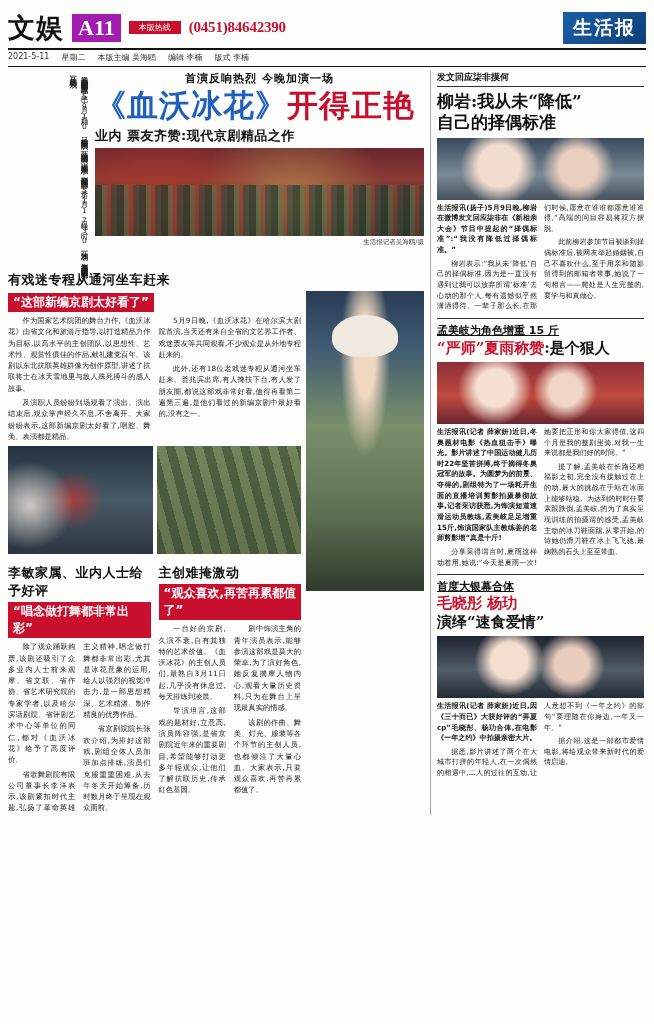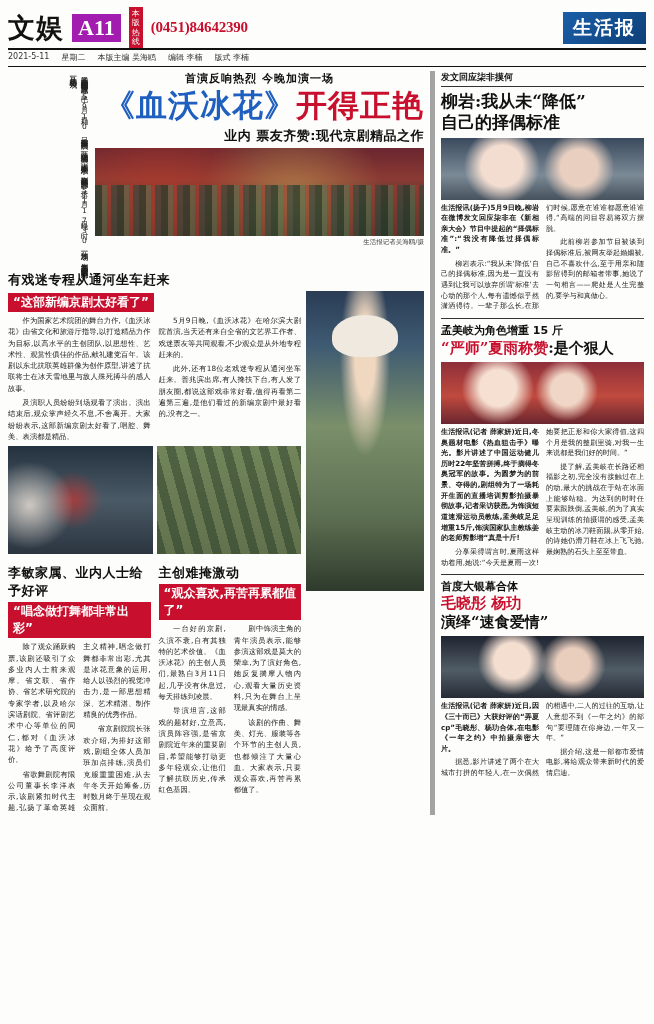--- a/index.html
+++ b/index.html
@@ -22,58 +22,58 @@
     font-family: "DejaVu Serif", "Liberation Serif", serif;
     font-size: 27px; font-weight: bold; letter-spacing: 1px;
     line-height: 1;
   }
   .mh-page {
     background: #a21caf; color: #fff; font-size: 22px; font-weight: bold;
     padding: 1px 6px; font-family: "Liberation Serif", serif;
   }
   .mh-hotline-badge {
     background: #c8102e; color: #fff; font-size: 8px; padding: 2px 3px;
-    line-height: 1.15; text-align: center; width: 14px;
+    line-height: 1.15; text-align: center; width: 52px;
   }
   .mh-hotline-num {
     color: #c8102e; font-size: 15px; font-weight: bold;
     font-family: "Liberation Serif", serif; letter-spacing: -0.2px; text-align: center;
   }
   .mh-right { margin-left: auto; display: flex; align-items: center; justify-content: center; }
   .mh-logo {
     background: linear-gradient(135deg,#1a5fa8,#0d3f78);
     color: #fff; font-size: 19px; font-weight: bold; padding: 3px 10px;
     font-family: "DejaVu Serif", serif; letter-spacing: 2px;
   }
   .mh-sub {
     display: flex; gap: 12px; font-size: 8px; color: #333;
     padding: 2px 0 3px 0; border-bottom: 1px solid #111;
   }
 
   
   .content { display: flex; gap: 6px; margin-top: 4px; }
   .col-left { width: 416px; }
-  .col-right { width: 214px; border-left: 5px solid #a3a3a3; padding-left: 6px; }
+  .col-right { width: 214px; border-left: 1px solid #a3a3a3; padding-left: 6px; }
 
   
   .top-block { display: flex; gap: 5px; }
   .lead-col { width: 82px; font-size: 7.5px; line-height: 1.5; color: #222;
               writing-mode: vertical-rl; text-orientation: upright; height: 195px;
               letter-spacing: 0.5px; }
   .headline-wrap { flex: 1; }
   .kicker { font-size: 11px; font-weight: bold; text-align: center; letter-spacing: 1px; margin-bottom: 2px;}
   .bighead {
     font-family: "DejaVu Serif", "Liberation Serif", serif;
-    font-size: 31px; font-weight: bold; text-align: right;
+    font-size: 31px; font-weight: bold; text-align: left;
     letter-spacing: 1px; line-height: 1.15;
   }
   .bighead .blue { color: #1f5fbf; }
   .bighead .red { color: #c8102e; }
   .subhead {
-    font-size: 13px; font-weight: bold; text-align: right; margin-top: 3px;
+    font-size: 13px; font-weight: bold; text-align: left; margin-top: 3px;
     letter-spacing: 0.5px;
   }
   .photo-credit { font-size: 6.5px; color: #444; text-align: right; margin-top: 2px; }
 
   
   .photo { position: relative; overflow: hidden; background:#999; }
   .photo-main { height: 88px; margin-top: 3px; }
   .ph-opera {
     background:
       radial-gradient(circle at 20% 70%, rgba(200,60,40,.55), transparent 40%),
@@ -142,21 +142,21 @@
     background:
       radial-gradient(circle at 35% 40%, #f4ded0 13%, transparent 25%),
       radial-gradient(circle at 65% 46%, #e9cdbd 12%, transparent 24%),
       linear-gradient(180deg,#1f2430,#505c66 55%,#262c36);
   }
   .r-body { font-size: 7.1px; line-height: 1.5; text-align: justify; color:#1a1a1a;
             column-count: 2; column-gap: 7px; }
   .r-body p { text-indent: 2em; margin-bottom: 3px; }
   .r-body .dateline { font-weight:bold; text-indent:0; }
   .r-sec { margin-top: 6px; border-top: 1px solid #333; padding-top: 4px; }
-  .r-kicker { font-size: 11px; font-weight:bold; }
+  .r-kicker { font-size: 11px; font-weight:bold;text-decoration:underline; }
   .r-subhead-red { color:#c8102e; font-weight:bold; font-size:15px;
                    font-family:"DejaVu Serif", serif; }
   .r-head-inline { font-family:"DejaVu Serif", serif; font-size:15px; font-weight:bold; }
 </style>
 </head>
 <body>
 
 <div class="page">
 
   <div class="masthead">

